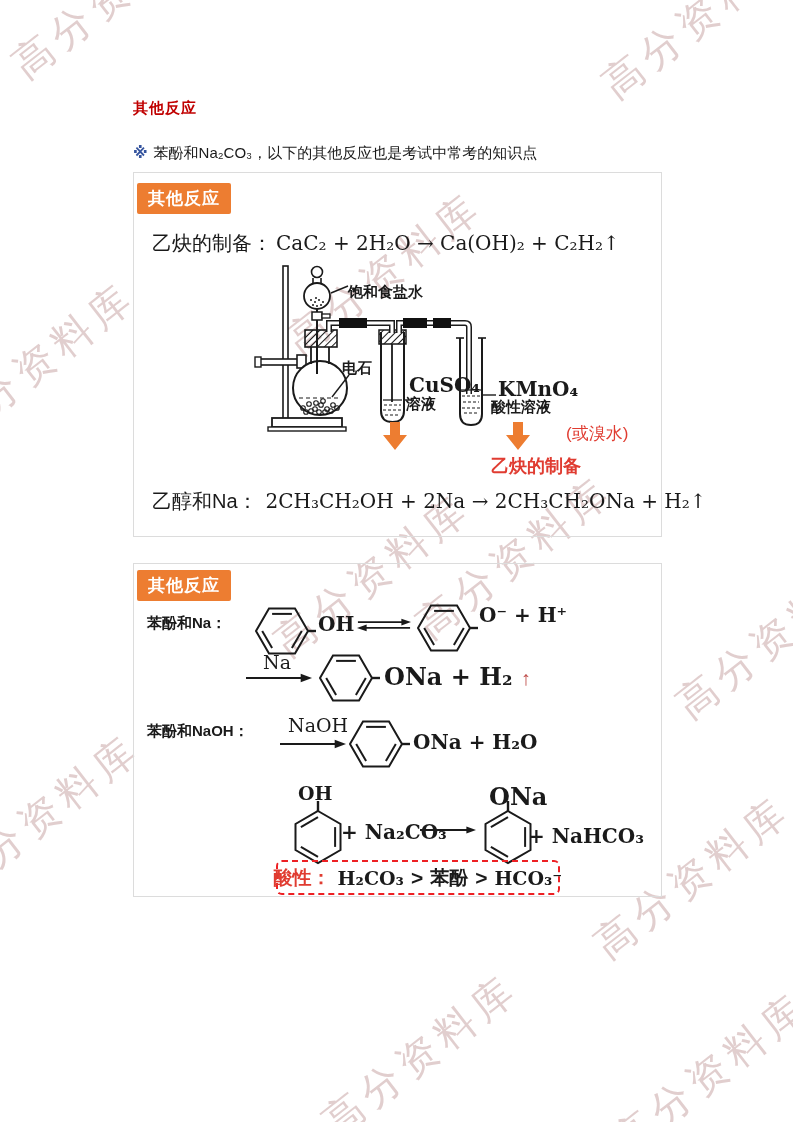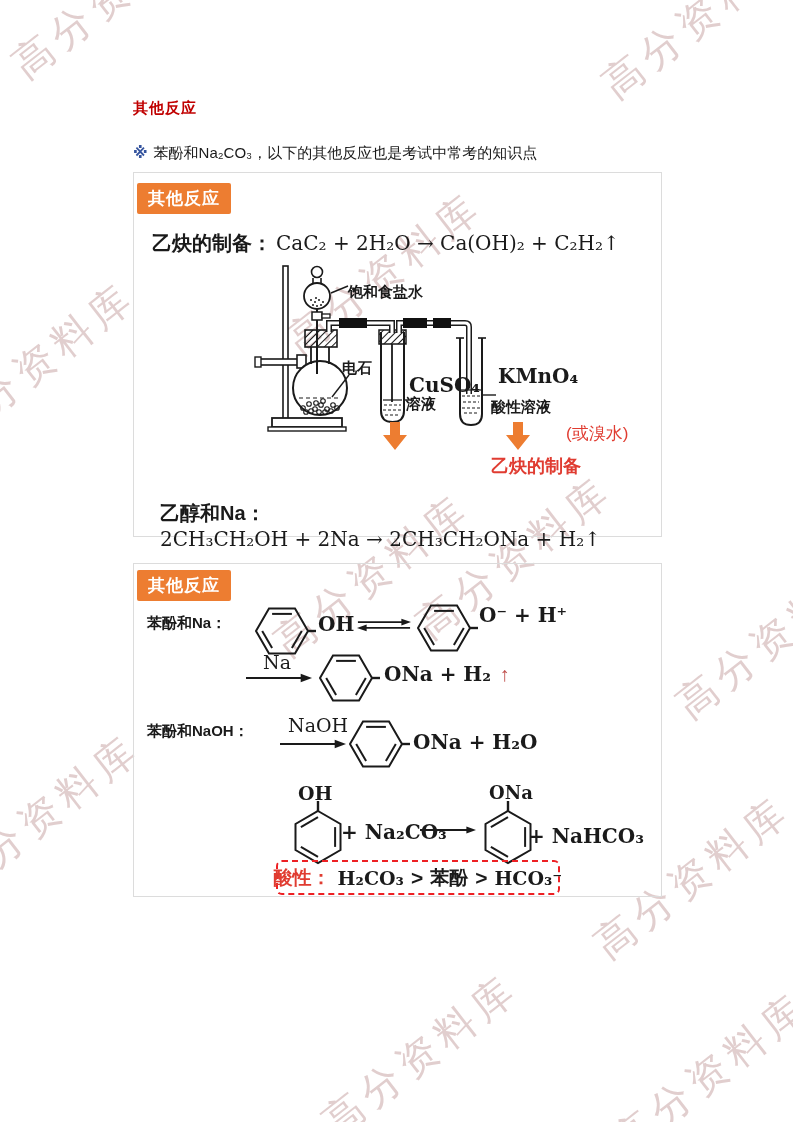--- a/index.html
+++ b/index.html
@@ -17,21 +17,21 @@
   }
   .content { position:absolute; inset:0; z-index:1; }
   .doc-title { font-size:15px; font-weight:700; color:#C00000; letter-spacing:1px; }
   .note { font-size:15px; }
   .note .mark { color:#35549E; font-weight:700; margin-right:6px; }
   .secbox { border:1px solid #DCDCDC; background:transparent; }
   .badge {
     display:inline-block; background:#ED7D31; color:#ffffff;
     font-size:17px; font-weight:700; padding:4px 11px; border-radius:2px; letter-spacing:1px;
   }
-  .h-label { font-size:20px; font-weight:700; white-space:nowrap;text-align:center; }
+  .h-label { font-size:20px; font-weight:400; white-space:nowrap;text-align:center; }
   .h-label-s { font-size:15px; font-weight:700; white-space:nowrap; }
   .serif { font-family:"DejaVu Serif","Liberation Serif",serif; }
   .eq { font-size:20px; white-space:nowrap; }
   .bold { font-weight:700; }
   .red { color:#E03C31; }
   .redcap { color:#E03C31; font-weight:700; font-size:17px; white-space:nowrap; }
   .gas-up { color:#C0504D; font-weight:700; }
   .dashedbox {
     border:2px dashed #ED2024; border-radius:6px;
     display:flex; align-items:center; justify-content:center; gap:7px;
@@ -202,34 +202,34 @@
         <line x1="96" y1="113" x2="79" y2="135"></line>
         <line x1="151" y1="138" x2="161" y2="138"></line>
         <line x1="229" y1="133" x2="243" y2="133"></line>
       </g>
     </svg>
 
     <div class="abs h-label-s" style="left:348px; top:283px;">饱和食盐水</div>
     <div class="abs h-label-s" style="left:342px; top:359px;">电石</div>
     <div class="abs serif bold" style="left:409px; top:373px; font-size:20px;">CuSO₄</div>
     <div class="abs h-label-s" style="left:406px; top:395px;">溶液</div>
-    <div class="abs serif bold" style="left:498px; top:364px; font-size:20px;">KMnO₄</div>
+    <div class="abs serif bold" style="left:498px; top:377px; font-size:20px;">KMnO₄</div>
     <div class="abs h-label-s" style="left:491px; top:398px;">酸性溶液</div>
     <div class="abs red" style="left:566px; top:387px; font-size:17px; font-weight:400;margin-top:35px;">(或溴水)</div>
 
     <svg class="abs" style="left:383px; top:422px;" width="24" height="28">
         <use href="#blockarrow"></use>
       </svg>
     <svg class="abs" style="left:506px; top:422px;" width="24" height="28">
         <use href="#blockarrow"></use>
       </svg>
 
     <div class="abs redcap" style="left:491px; top:454px; font-size:18px;">乙炔的制备</div>
 
-    <div class="abs" style="left:152px; top:500px; display:flex; align-items:baseline;flex-direction:column;">
+    <div class="abs" style="left:152px; top:488px; display:flex; align-items:baseline;">
       <span class="h-label">乙醇和Na：</span>
       <span class="serif eq" style="margin-left:8px;">2CH₃CH₂OH + 2Na → 2CH₃CH₂ONa + H₂↑</span>
     </div>
 
     <div class="abs secbox" style="left:133px; top:563px; width:529px; height:334px;"></div>
     <div class="abs" style="left:137px; top:570px;">
       <span class="badge">其他反应</span>
     </div>
 
     <div class="abs h-label-s" style="left:147px; top:614px;">苯酚和Na：</div>
@@ -246,21 +246,21 @@
     <div class="abs serif bold" style="left:479px; top:603px; font-size:20px;">O⁻ + H⁺</div>
 
     <div class="abs serif" style="left:263px; top:651px; font-size:19px;">Na</div>
     <svg class="abs" style="left:246px; top:672px;" width="66" height="12">
         <use href="#arrow-r"></use>
       </svg>
     <svg class="abs" style="left:318px; top:648px;" width="62" height="60">
         <use href="#ring-r"></use>
       </svg>
     <div class="abs" style="left:384px; top:662px;">
-      <span class="serif bold" style="font-size:20px;">ONa + H₂</span>
+      <span class="serif bold" style="font-size:24px;">ONa + H₂</span>
       <span class="gas-up" style="font-size:20px; margin-left:4px;">↑</span>
     </div>
 
     <div class="abs h-label-s" style="left:147px; top:722px;">苯酚和NaOH：</div>
     <div class="abs serif" style="left:288px; top:714px; font-size:19px;text-align:center;">NaOH</div>
     <svg class="abs" style="left:280px; top:738px;" width="66" height="12">
         <use href="#arrow-r"></use>
       </svg>
     <svg class="abs" style="left:348px; top:714px;" width="62" height="60">
         <use href="#ring-r"></use>
@@ -268,21 +268,21 @@
     <div class="abs serif bold" style="left:413px; top:730px; font-size:20px;">ONa + H₂O</div>
 
     <div class="abs serif bold" style="left:298px; top:782px; font-size:19px;">OH</div>
     <svg class="abs" style="left:288px; top:800px;" width="60" height="66">
         <use href="#ring-t"></use>
       </svg>
     <div class="abs serif bold" style="left:341px; top:820px; font-size:20px;">+ Na₂CO₃</div>
     <svg class="abs" style="left:420px; top:824px;" width="56" height="12">
         <use href="#arrow-r"></use>
       </svg>
-    <div class="abs serif bold" style="left:489px; top:782px; font-size:18px;">ONa</div>
+    <div class="abs serif bold" style="left:489px; top:782px; font-size:24px;">ONa</div>
     <svg class="abs" style="left:478px; top:800px;" width="60" height="66">
         <use href="#ring-t"></use>
       </svg>
     <div class="abs serif bold" style="left:528px; top:824px; font-size:20px;">+ NaHCO₃</div>
 
     <div class="abs dashedbox" style="left:276px; top:860px; width:284px; height:35px;">
       <span class="red">酸性：</span>
       <span class="serif">H₂CO₃</span>
       <span style="font-size:21px;">&gt;</span>
       <span>苯酚</span>

